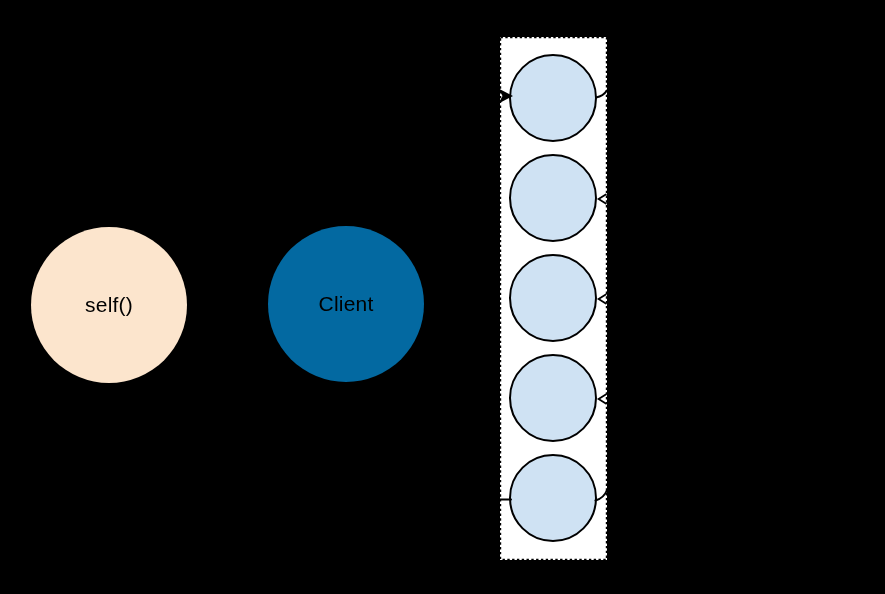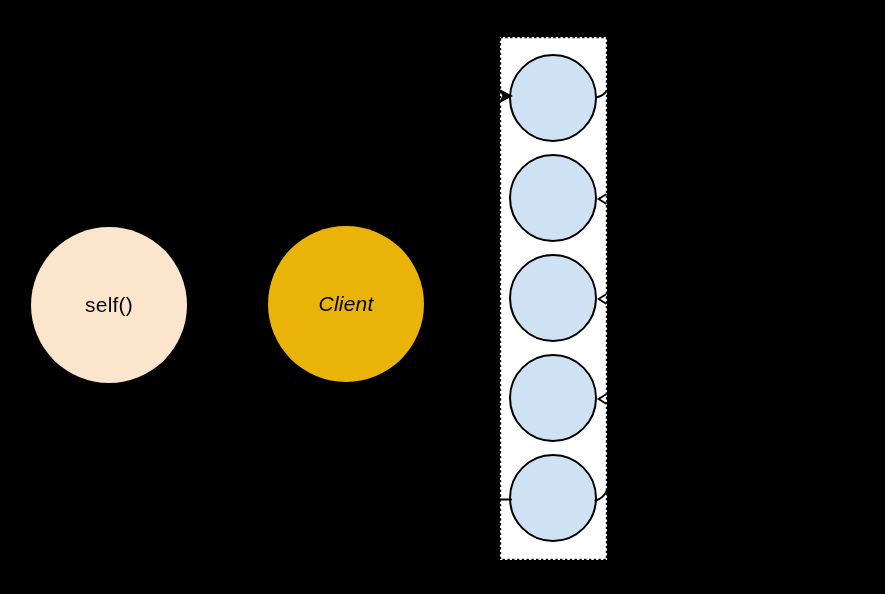--- a/index.html
+++ b/index.html
@@ -65,21 +65,21 @@
 </style>
 </head>
 <body>
 
 <div class="canvas" style="background: rgb(0, 0, 0);">
 
   <div class="node-circle node-self" style="background: rgb(252, 229, 205); color: rgb(0, 0, 0);">
     <span>self()</span>
   </div>
 
-  <div class="node-circle node-client" style="background: #eab308; color: rgb(0, 0, 0); font-style: italic;">
+  <div class="node-circle node-client" style="background: #0369a1; color: rgb(0, 0, 0);">
     <span>Client</span>
   </div>
 
   <div class="pool-box" style="background: rgb(255, 255, 255);"></div>
 
   <div id="workers">
       <div class="worker" style="left: 509px; top: 54px; background: rgb(207, 226, 243); border-color: rgb(0, 0, 0);"></div>
       <div class="worker" style="left: 509px; top: 154px; background: rgb(207, 226, 243); border-color: rgb(0, 0, 0);"></div>
       <div class="worker" style="left: 509px; top: 254px; background: rgb(207, 226, 243); border-color: rgb(0, 0, 0);"></div>
       <div class="worker" style="left: 509px; top: 354px; background: rgb(207, 226, 243); border-color: rgb(0, 0, 0);"></div>

